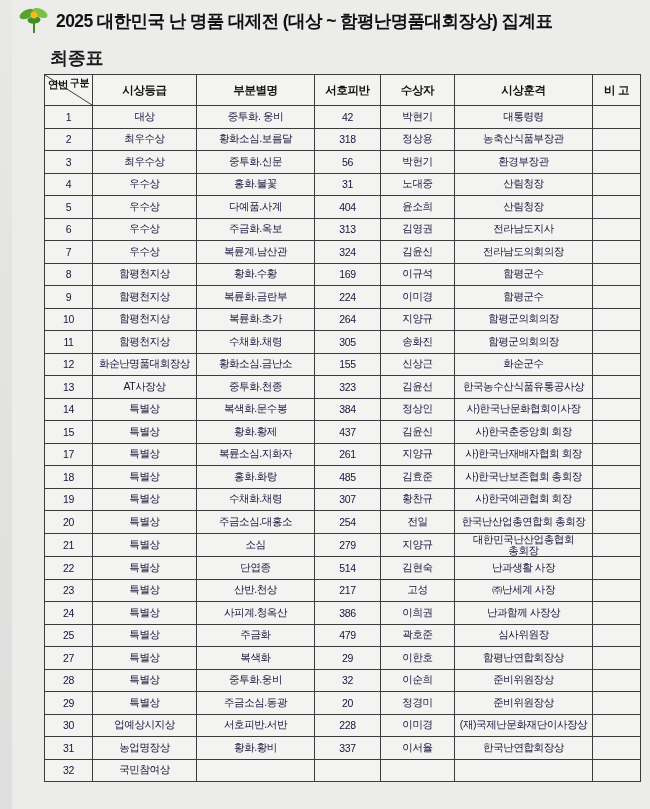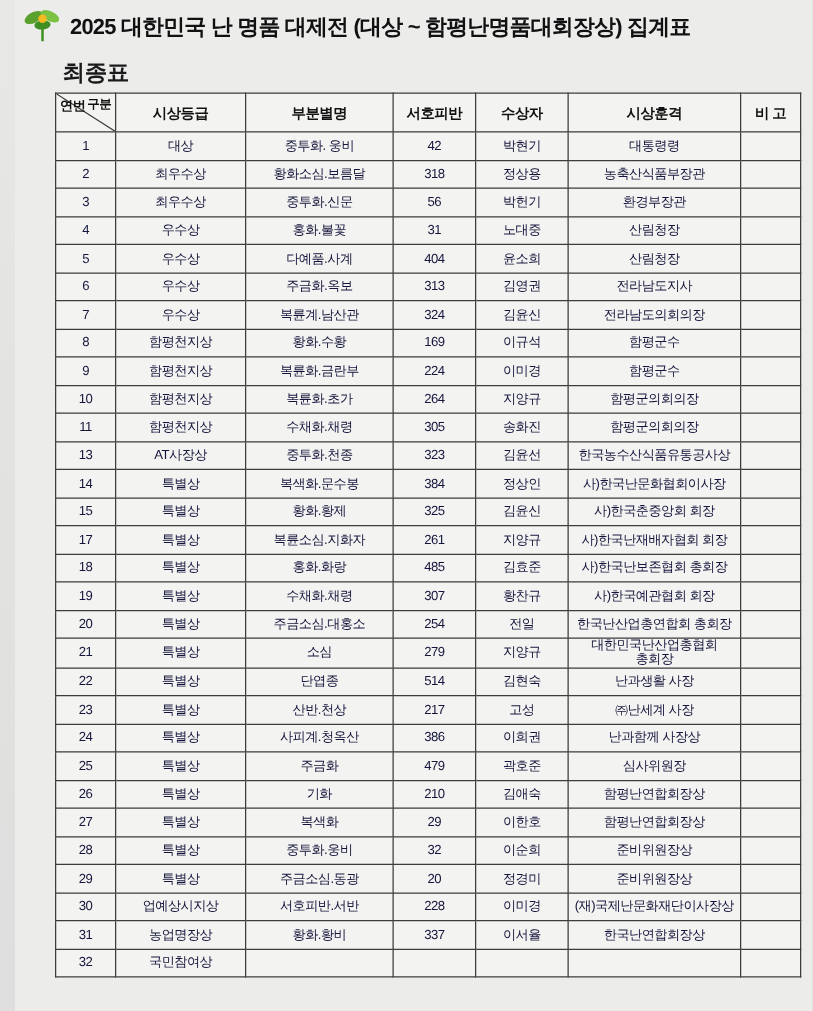--- a/index.html
+++ b/index.html
@@ -253,20 +253,29 @@
             <tr>
               <td>11</td>
               <td>함평천지상</td>
               <td>수채화.채령</td>
               <td>305</td>
               <td>송화진</td>
               <td>함평군의회의장</td>
               <td></td>
             </tr>
             <tr>
+              <td>12</td>
+              <td>화순난명품대회장상</td>
+              <td>황화소심.금난소</td>
+              <td>155</td>
+              <td>신상근</td>
+              <td>화순군수</td>
+              <td></td>
+            </tr>
+            <tr>
               <td>13</td>
               <td>AT사장상</td>
               <td>중투화.천종</td>
               <td>323</td>
               <td>김윤선</td>
               <td>한국농수산식품유통공사상</td>
               <td></td>
             </tr>
             <tr>
               <td>14</td>
@@ -274,21 +283,21 @@
               <td>복색화.문수봉</td>
               <td>384</td>
               <td>정상인</td>
               <td>사)한국난문화협회이사장</td>
               <td></td>
             </tr>
             <tr>
               <td>15</td>
               <td>특별상</td>
               <td>황화.황제</td>
-              <td>325</td>
+              <td>437</td>
               <td>김윤신</td>
               <td>사)한국춘중앙회 회장</td>
               <td></td>
             </tr>
             <tr>
               <td>17</td>
               <td>특별상</td>
               <td>복륜소심.지화자</td>
               <td>261</td>
               <td>지양규</td>
@@ -358,29 +367,20 @@
               <td>난과함께 사장상</td>
               <td></td>
             </tr>
             <tr class="tall">
               <td>25</td>
               <td>특별상</td>
               <td>주금화</td>
               <td>479</td>
               <td>곽호준</td>
               <td>심사위원장</td>
-              <td></td>
-            </tr>
-            <tr class="tall">
-              <td>26</td>
-              <td>특별상</td>
-              <td>기화</td>
-              <td>210</td>
-              <td>김애숙</td>
-              <td>함평난연합회장상</td>
               <td></td>
             </tr>
             <tr class="tall">
               <td>27</td>
               <td>특별상</td>
               <td>복색화</td>
               <td>29</td>
               <td>이한호</td>
               <td>함평난연합회장상</td>
               <td></td>

